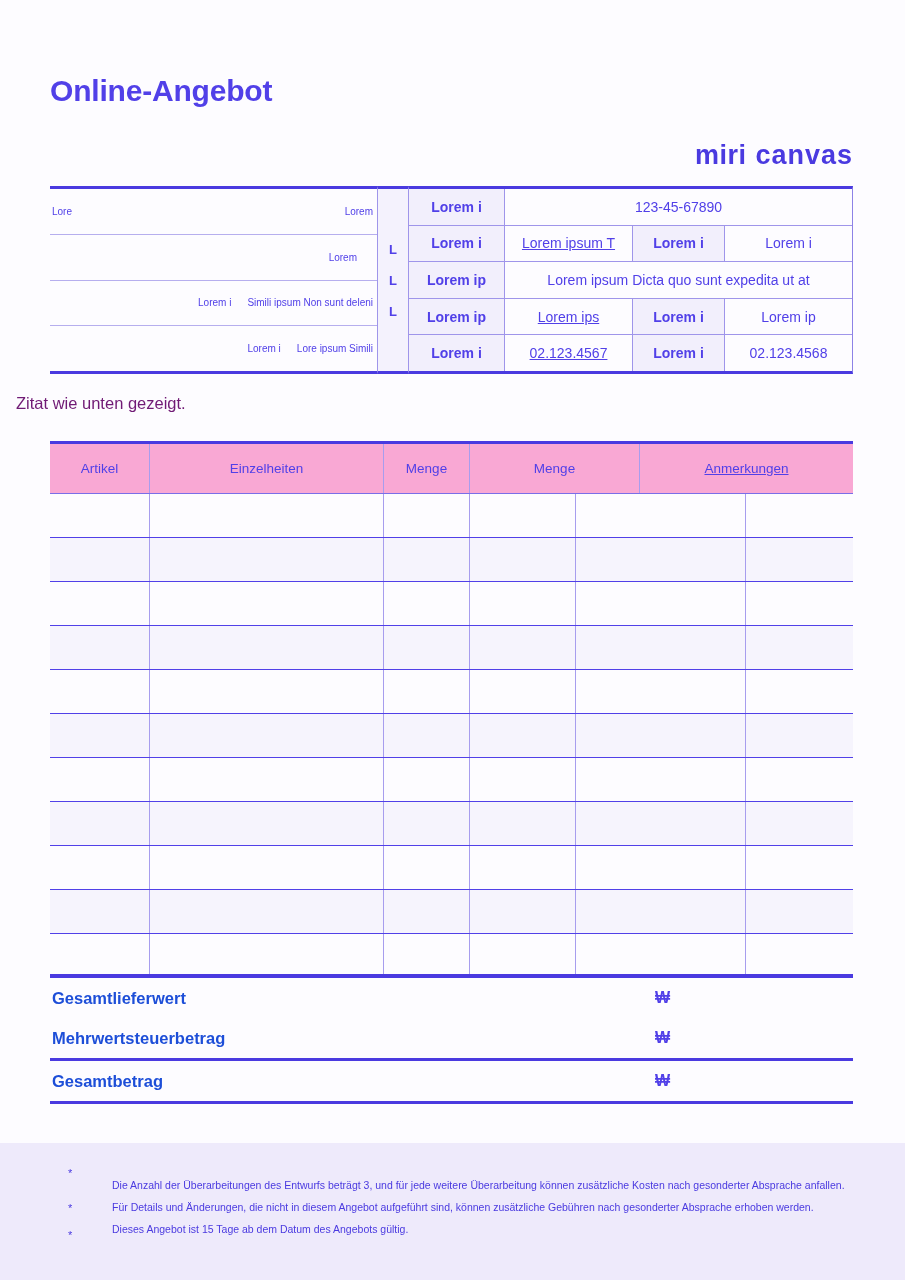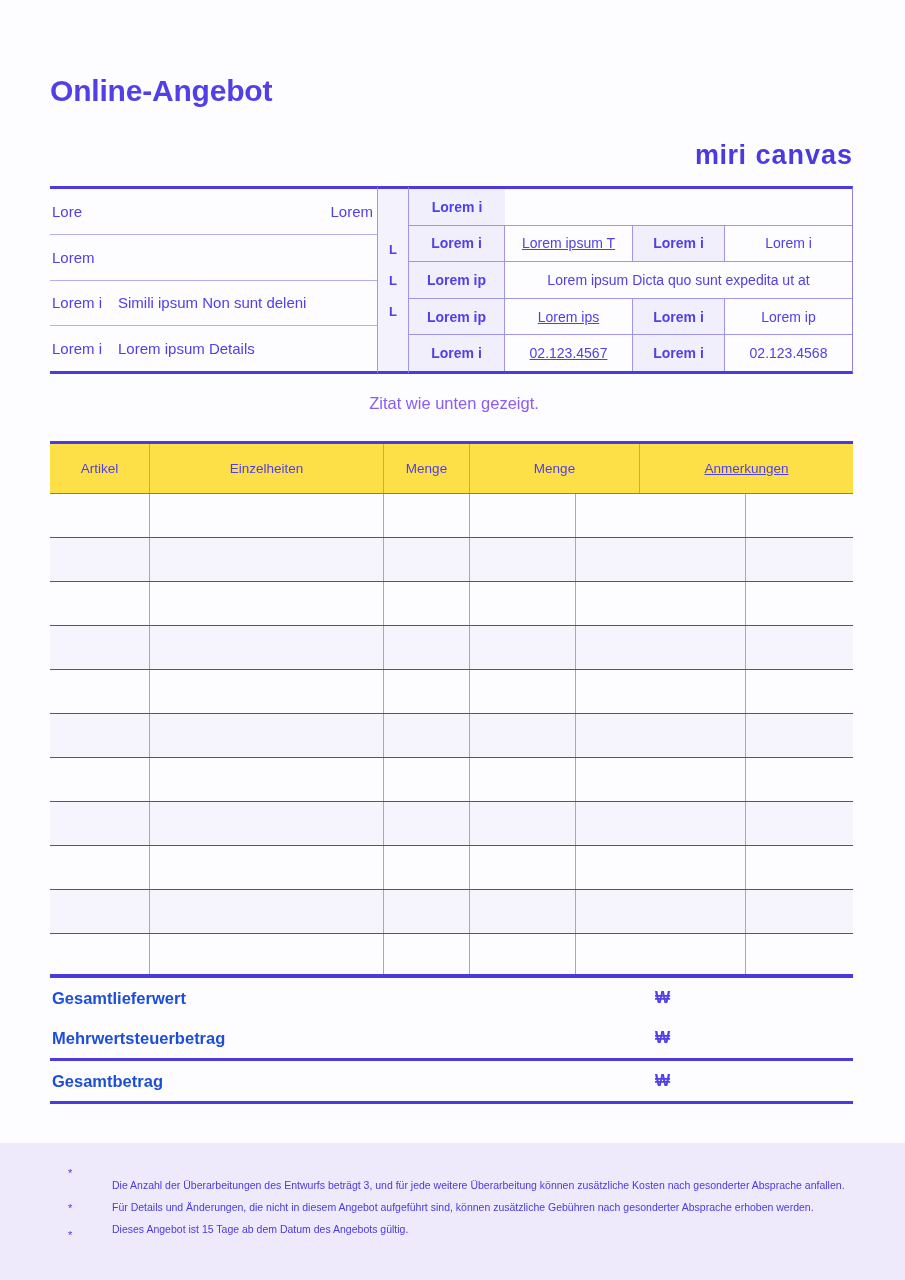--- a/index.html
+++ b/index.html
@@ -65,21 +65,22 @@
     display: flex;
     flex-direction: column;
   }
   .info-left-row {
     flex: 1 1 0;
     display: flex;
     align-items: center;
     border-bottom: 1px solid #b6aeee;
     padding: 0 4px 0 2px;
     box-sizing: border-box;
-    font-size: 15px;
+    font-size: 10px;
+    justify-content: flex-end;
   }
   .info-left-row:last-child { border-bottom: none; }
   .il-label { white-space: nowrap; }
   .il-value {
     margin-left: 16px;
     white-space: nowrap;
   }
   .il-value.right {
     margin-left: auto;
     text-align: right;
@@ -143,46 +144,45 @@
     flex: 0 0 92px;
     width: 92px;
     background: #f2effc;
     font-weight: 700;
   }
   .ir-val2 { flex: 1 1 auto; }
 
   
   .quote-line {
     position: absolute;
-    left: 3px;
+    left: 16px;
     right: 0;
     top: 394px;
-    text-align: center;
     font-size: 16.5px;
-    color: #8b5cf6;
+    color: #701a75;
   }
 
   
   .main-table {
     position: absolute;
     left: 50px;
     top: 441px;
     width: 803px;
     border-top: 3px solid #4a3ae0;
     box-sizing: border-box;
   }
   .mt-row {
     display: flex;
     height: 44px;
     box-sizing: border-box;
     border-bottom: 1px solid #5140e8;
   }
   .mt-head {
     height: 50px;
-    background: #fde047;
+    background: #f9a8d4;
     border-bottom: 1px solid #7a6ee8;
   }
   .mt-row.alt { background: #f6f4fd; }
   .mt-cell {
     box-sizing: border-box;
     border-right: 1px solid #a79dee;
     display: flex;
     align-items: center;
     justify-content: center;
     font-size: 13.5px;
@@ -295,33 +295,34 @@
       <div class="info-left-row">
         <span class="il-label">Lorem</span>
         <span class="il-value"></span>
       </div>
       <div class="info-left-row">
         <span class="il-label">Lorem i</span>
         <span class="il-value">Simili ipsum Non sunt deleni</span>
       </div>
       <div class="info-left-row">
         <span class="il-label">Lorem i</span>
-        <span class="il-value">Lorem ipsum Details</span>
+        <span class="il-value">Lore ipsum Simili</span>
       </div>
     </div>
 
     <div class="info-mid">
       <span>L</span>
       <span>L</span>
       <span>L</span>
     </div>
 
     <div class="info-right">
       <div class="ir-row">
         <div class="ir-cell ir-label">Lorem i</div>
+        <div class="ir-cell ir-wide">123-45-67890</div>
       </div>
       <div class="ir-row">
         <div class="ir-cell ir-label">Lorem i</div>
         <div class="ir-cell ir-mid">Lorem ipsum T</div>
         <div class="ir-cell ir-key2">Lorem i</div>
         <div class="ir-cell ir-val2">Lorem i</div>
       </div>
       <div class="ir-row">
         <div class="ir-cell ir-label">Lorem ip</div>
         <div class="ir-cell ir-wide">Lorem ipsum Dicta quo sunt expedita ut at</div>

